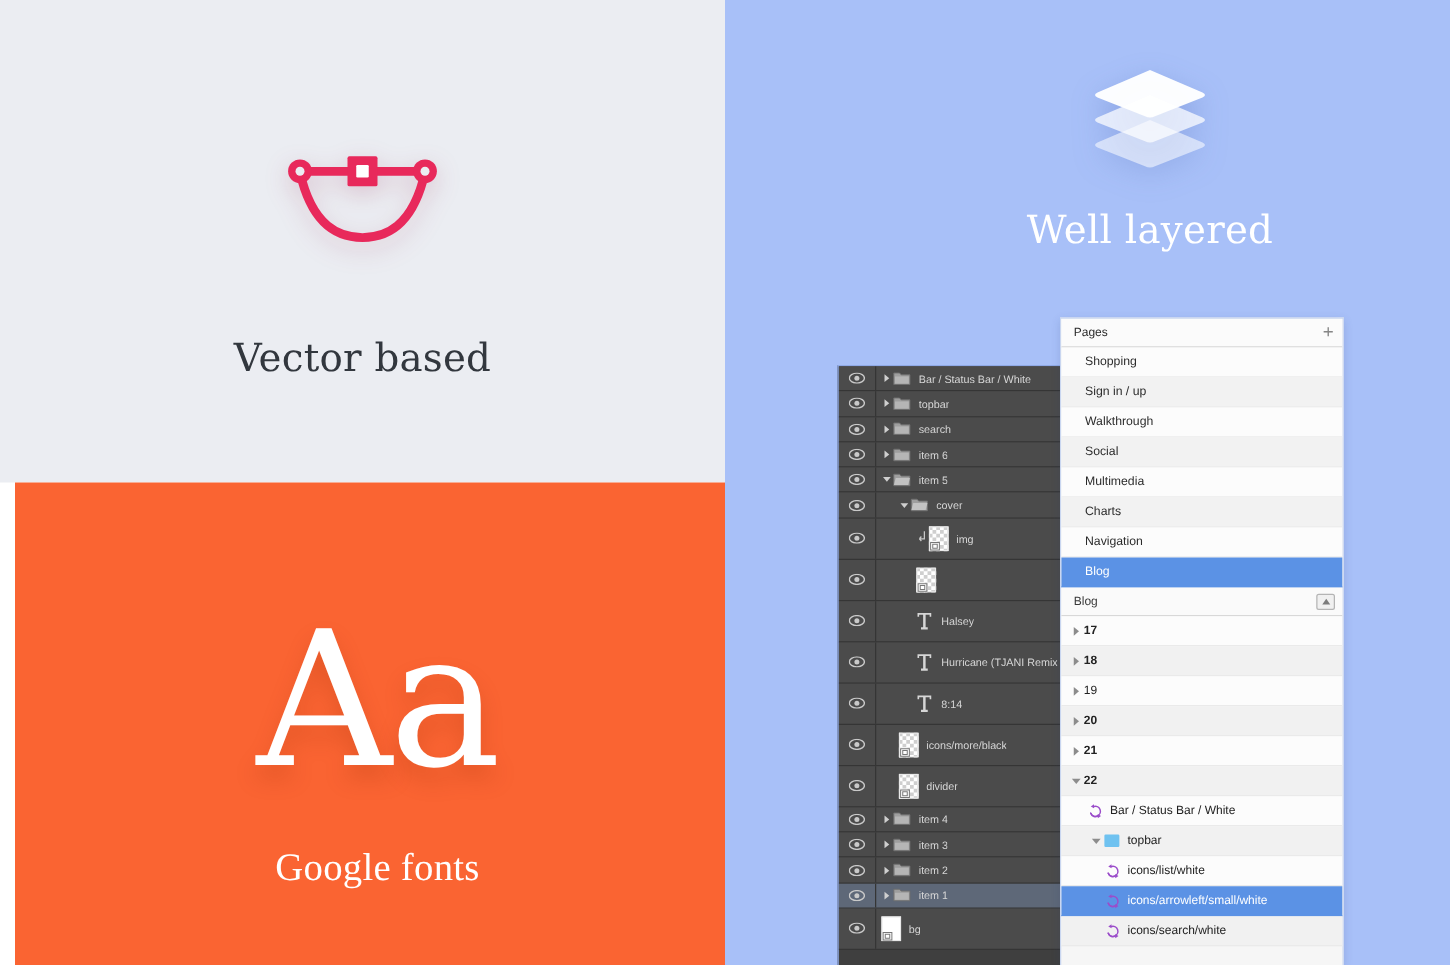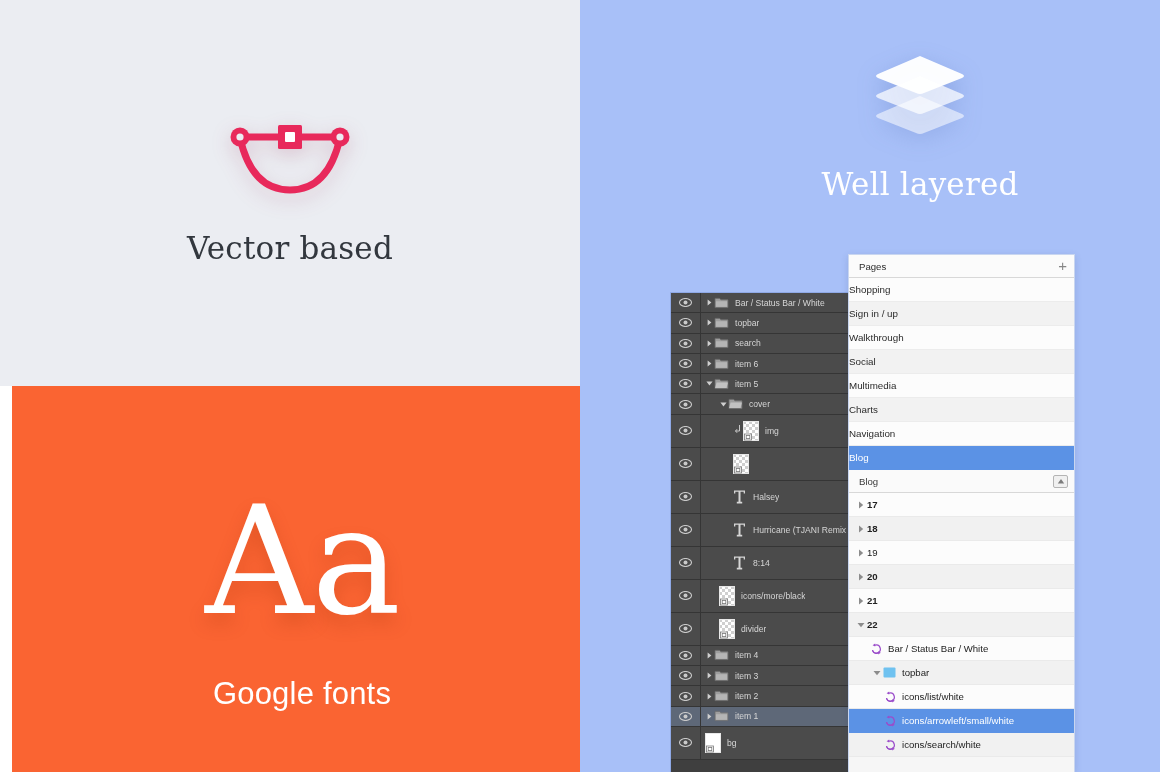--- a/index.html
+++ b/index.html
@@ -24,21 +24,21 @@
     margin-left: 12px;
   }
   #quad-layers {
     left: 580px; top: 0; width: 580px; height: 772px;
     background: #A8C0F8;
   }
 
   
   .vec-wrap {
     position: absolute; left: 0; top: 116px; width: 580px;
-    display: flex; flex-direction: column; align-items: center;
+    display: flex; flex-direction: column; align-items: center; gap: 39px;
   }
   .pen-icon { width: 128px; height: 80px; display: block;
     filter: drop-shadow(0 6px 10px rgba(150,30,70,0.20)); }
   .vec-label {
     margin-top: 34px;
     font-family: "DejaVu Serif", "Liberation Serif", serif;
     font-size: 31px; font-weight: 400; color: #32373E;
     letter-spacing: 0.2px;
   }
 
@@ -48,21 +48,21 @@
     display: flex; flex-direction: column; align-items: center;
   }
   .gf-aa {
     font-family: "DejaVu Serif", "Liberation Serif", serif;
     font-size: 150px; line-height: 1; color: #FFFFFF;
     letter-spacing: -2px;
     text-shadow: 0 10px 18px rgba(150,40,0,0.22);
   }
   .gf-label {
     margin-top: 40px;
-    font-family: Liberation Sans, sans-serif;
+    font-family: Liberation Serif, serif;
     font-size: 31px; color: #FFFFFF; letter-spacing: 0.2px;
   }
 
   
   .wl-wrap {
     position: absolute; left: 0; top: 52px; width: 680px;
     display: flex; flex-direction: column; align-items: center;
   }
   .stack-icon { width: 96px; height: 84px; display:block;
     filter: drop-shadow(0 7px 11px rgba(60,90,170,0.26)); }
@@ -131,20 +131,21 @@
     justify-content: space-between;
     padding: 0 7px 0 10px;
     background: #FBFBFB;
     border-bottom: 1px solid #D8D8D8;
     font-size: 9.6px; color: #2B2B2B;
   }
   .sk-plus { font-size: 15px; color: #868686; line-height: 1; padding-bottom:2px; }
 
   .sk-pagerow {
     height: 24px; display: flex; align-items: center;
+    padding-left: 19px;
     font-size: 9.8px; color: #2B2B2B;
     background: #FCFCFC;
     border-bottom: 1px solid #ECECEC;
   }
   .sk-pagerow.alt { background: #F2F2F2; text-align: center; }
   .sk-pagerow.sel { background: #5B92E5; color: #FFFFFF; border-bottom-color:#5B92E5; }
 
   .sk-toolbar {
     height: 23px; display:flex; align-items:center; justify-content: space-between;
     padding: 0 6px 0 10px;

